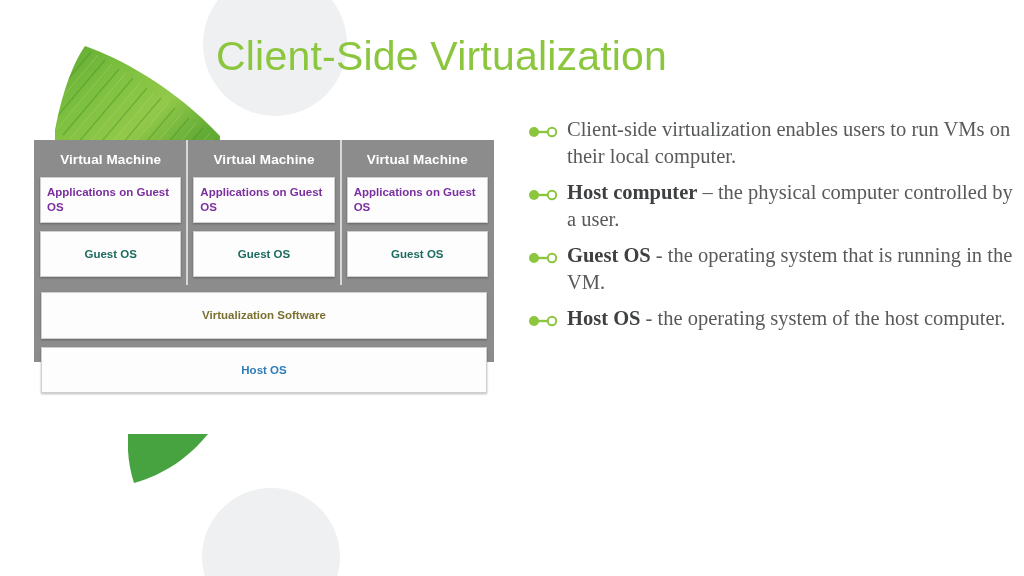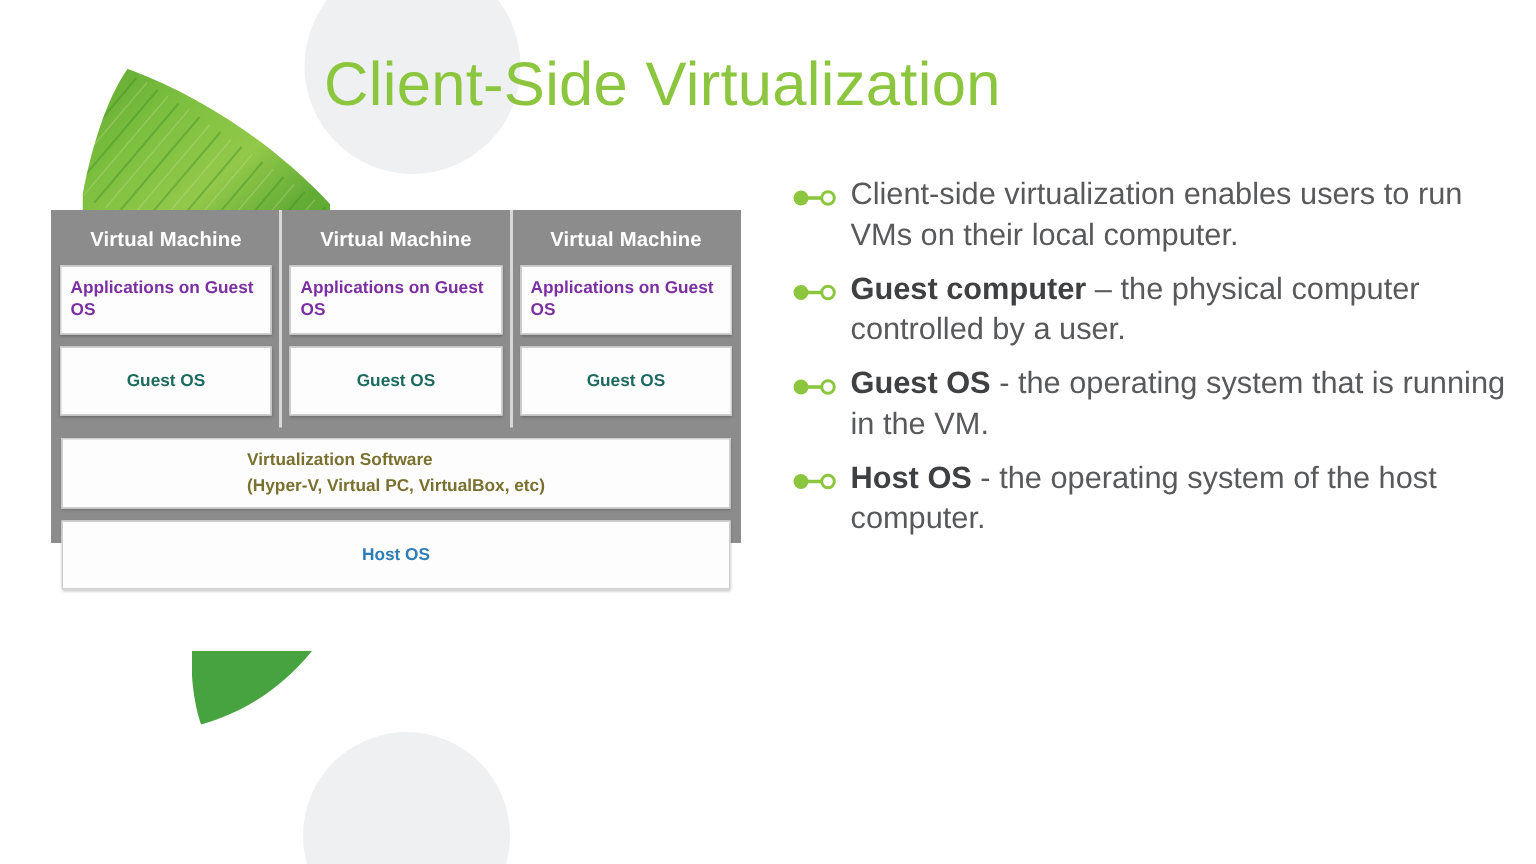--- a/index.html
+++ b/index.html
@@ -163,20 +163,21 @@
   .bullets {
     position: absolute;
     left: 528px;
     top: 116px;
     width: 486px;
   }
   .bullet-item {
     display: flex;
     align-items: flex-start;
     margin-bottom: 9px;
+    font-family: Liberation Serif, serif;
   }
   .bullet-marker {
     flex: 0 0 auto;
     width: 30px;
     margin-top: 10px;
     margin-right: 9px;
   }
   .bullet-text {
     flex: 1 1 auto;
     font-size: 20.5px;
@@ -266,21 +267,20 @@
       <div class="inner-box box-apps">Applications on Guest OS</div>
       <div class="inner-box box-guest">Guest OS</div>
     </div>
 
   </div>
 
   <div class="wide-row">
     <div class="inner-box box-virt">
       <div>
         <div>Virtualization Software</div>
-        <div>(Hyper-V, Virtual PC, VirtualBox, etc)</div>
       </div>
     </div>
   </div>
 
   <div class="wide-row">
     <div class="inner-box box-hostos">Host OS</div>
   </div>
 
   <div class="phys-label">Physical Machine</div>
 </div>
@@ -299,21 +299,21 @@
   </div>
 
 
   <div class="bullet-item">
     <svg class="bullet-marker" viewBox="0 0 30 12">
       <line x1="6" y1="6" x2="24" y2="6" stroke="#8cc63e" stroke-width="2.4"></line>
       <circle cx="6" cy="6" r="5" fill="#8cc63e"></circle>
       <circle cx="24" cy="6" r="4.2" fill="#ffffff" stroke="#8cc63e" stroke-width="2"></circle>
     </svg>
     <div class="bullet-text">
-      <span class="lead">Guest computer</span><span> – the physical computer controlled by a user.</span>
+      <span class="lead">Host computer</span><span> – the physical computer controlled by a user.</span>
     </div>
   </div>
 
   <div class="bullet-item">
     <svg class="bullet-marker" viewBox="0 0 30 12">
       <line x1="6" y1="6" x2="24" y2="6" stroke="#8cc63e" stroke-width="2.4"></line>
       <circle cx="6" cy="6" r="5" fill="#8cc63e"></circle>
       <circle cx="24" cy="6" r="4.2" fill="#ffffff" stroke="#8cc63e" stroke-width="2"></circle>
     </svg>
     <div class="bullet-text">

